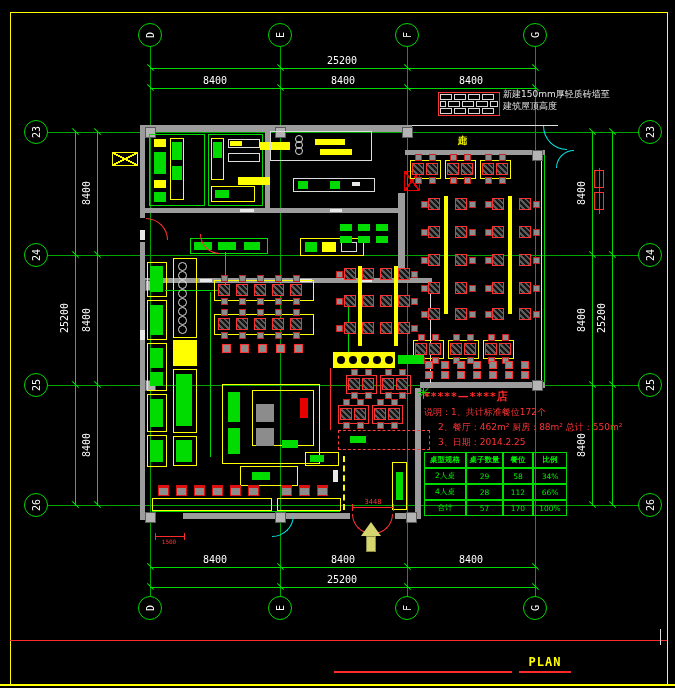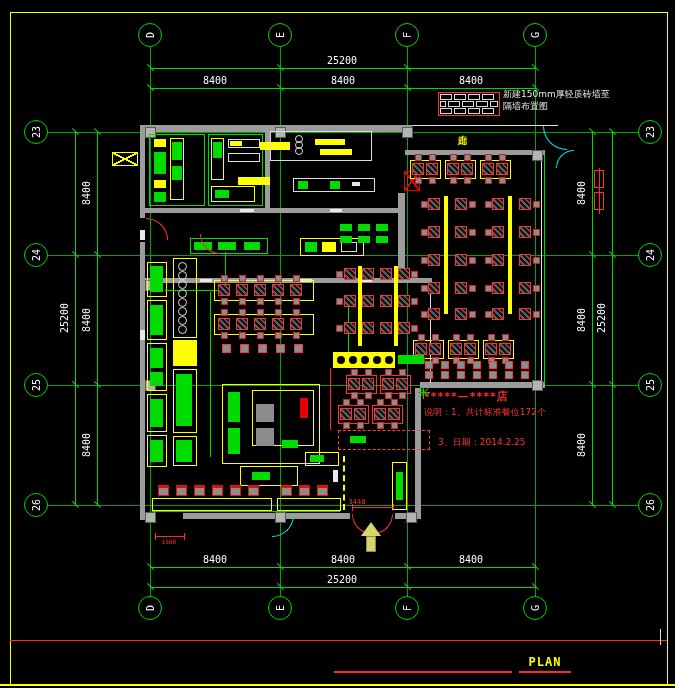--- a/index.html
+++ b/index.html
@@ -550,29 +550,48 @@
       <div class="abs obrick" style="left: 482px; top: 108px; width: 12px; height: 6px;"></div>
       <div class="abs obrick" style="left: 440px; top: 101px; width: 6px; height: 6px;"></div>
       <div class="abs obrick" style="left: 448px; top: 101px; width: 12px; height: 6px;"></div>
       <div class="abs obrick" style="left: 462px; top: 101px; width: 12px; height: 6px;"></div>
       <div class="abs obrick" style="left: 476px; top: 101px; width: 12px; height: 6px;"></div>
       <div class="abs obrick" style="left: 490px; top: 101px; width: 8px; height: 6px;"></div>
     </div>
 
   <div class="abs or" style="left:438px;top:92px;width:62px;height:24px"></div>
   <div class="abs notetxt cjk" style="left:503px;top:88px">新建150mm厚轻质砖墙至</div>
-  <div class="abs notetxt cjk" style="left:503px;top:100px">隔墙布置图</div>
+  <div class="abs notetxt cjk" style="left:503px;top:100px">建筑屋顶高度</div>
 
   <div class="abs vlabel cjk" style="left:457px;top:127px;height:36px">走廊</div>
 
   <div class="abs shoptitle cjk" style="left:424px;top:389px">*****—****店</div>
   <div class="abs redtxt cjk" style="left:424px;top:406px">说明：1、共计标准餐位172个</div>
+  <div class="abs redtxt cjk" style="left:438px;top:421px">2、餐厅：462m²  厨房：88m²  总计：550m²</div>
   <div class="abs redtxt cjk" style="left:438px;top:436px">3、日期：2014.2.25</div>
-
-  <div class="abs smallred" style="left:336px;top:498px;width:42px">3448</div>
+  <div class="abs stats" id="stats" style="left:424px;top:452px">
+      <div class="scell shead">桌型规格</div>
+      <div class="scell shead">桌子数量</div>
+      <div class="scell shead">餐位</div>
+      <div class="scell shead">比例</div>
+      <div class="scell">2人桌</div>
+      <div class="scell">29</div>
+      <div class="scell">58</div>
+      <div class="scell">34%</div>
+      <div class="scell">4人桌</div>
+      <div class="scell">28</div>
+      <div class="scell">112</div>
+      <div class="scell">66%</div>
+      <div class="scell">合计</div>
+      <div class="scell">57</div>
+      <div class="scell">170</div>
+      <div class="scell">100%</div>
+    </div>
+
+  <div class="abs smallred" style="left:352px;top:498px;width:42px">3448</div>
   <div class="abs smallred" style="left:152px;top:538px;width:34px;font-size:6px">1500</div>
   <div class="abs arrowhead" style="left:361px;top:522px"></div>
   <div class="abs ashaft" style="left:366px;top:536px;width:10px;height:16px"></div>
 
   <div class="abs lr" style="left:334px;top:671px;width:178px;height:2px"></div>
   <div class="abs plan" style="left:520px;top:655px;width:50px">PLAN</div>
   <div class="abs lr" style="left:519px;top:671px;width:52px;height:2px"></div>
 </div>
 
 </body></html>

